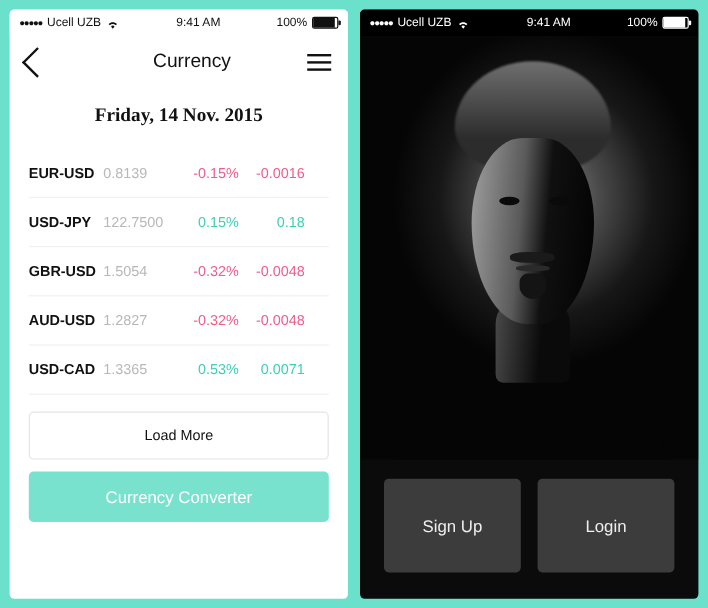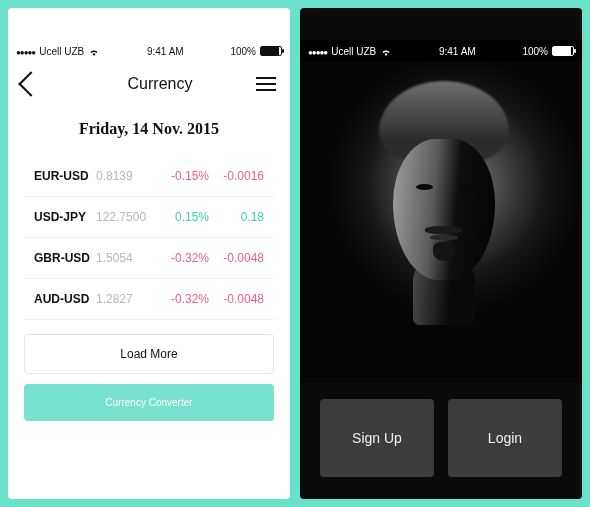--- a/index.html
+++ b/index.html
@@ -2,50 +2,50 @@
 <html><head>
   <meta charset="utf-8">
   <style>
     * { margin:0; padding:0; box-sizing:border-box; font-family: -apple-system, "Helvetica Neue", Arial, sans-serif; }
     body { background:#6be1cb; display:flex; gap:10px; padding:8px; width:590px; height:507px; }
     .phone { position:relative; flex:1; border-radius:4px; overflow:hidden; display:flex; flex-direction:column; }
     .left { background:#fff; }
     .right { background:#0b0b0b; }
 
     
-    .status { height:22px; display:flex; align-items:center; justify-content:space-between; padding:0 8px; font-size:10px; font-weight:500;margin-top:32px; }
+    .status { height:22px; display:flex; align-items:center; justify-content:space-between; padding:0 8px; font-size:10px; font-weight:500; }
     .left .status { color:#111; background:#fff; }
     .right .status { color:#fff; background:#000; }
     .status .sl, .status .sr { display:flex; align-items:center; gap:4px; }
     .dots::before { content:"●●●●●"; letter-spacing:-1px; font-size:8px; }
     .wifi { width:12px; height:10px; display:inline-block; }
     .batt { width:22px; height:10px; border:1px solid currentColor; border-radius:2px; position:relative; }
     .batt::after { content:""; position:absolute; right:-3px; top:2px; width:2px; height:4px; background:currentColor; border-radius:1px; }
     .batt i { display:block; height:100%; width:90%; background:currentColor; }
 
     
     .nav { height:44px; display:flex; align-items:center; justify-content:space-between; padding:0 14px; }
     .nav .title { font-size:16px; font-weight:400; color:#111;margin-left:24px; }
     .chev { width:18px; height:18px; border-left:2px solid #111; border-bottom:2px solid #111; transform:rotate(45deg); }
     .ham { width:20px; height:14px; display:flex; flex-direction:column; justify-content:space-between; }
     .ham span { height:2px; background:#111; }
 
     .datebar { text-align:center; font-family:Georgia, "Times New Roman", serif; font-weight:700; font-size:16px; color:#111; padding:14px 0 18px; }
 
     .rows { padding:0 16px; }
-    .row { display:flex; align-items:center; justify-content:center; padding:13px 0; border-bottom:1px solid #f0f0f0; font-size:12px; }
+    .row { display:flex; align-items:center; justify-content:flex-start; padding:13px 0; border-bottom:1px solid #f0f0f0; font-size:12px; }
     .row .pair { font-weight:700; color:#111; width:62px; }
     .row .rate { color:#b8b8b8; width:58px; text-align:left; }
     .row .pct { width:55px; text-align:right; }
     .row .abs { width:55px; text-align:right; }
     .neg { color:#ef5e8a; }
     .pos { color:#3fd0b4; }
 
     .loadmore { margin:14px 16px 10px; border:1px solid #e4e4e4; background:#fff; border-radius:4px; text-align:center; padding:12px 0; font-size:12px; color:#111; }
-    .convert { margin:0 16px 14px; background:#79e2ce; color:#fff; border-radius:4px; text-align:center; padding:13px 0; font-size:10px; }
+    .convert { margin:0 16px 14px; background:#79e2ce; color:#fff; border-radius:4px; text-align:center; padding:13px 0; font-size:14px; }
 
     
     .portrait { flex:1; position:relative; overflow:hidden; background:radial-gradient(ellipse 45% 40% at 55% 38%, #8a8a8a 0%, #4a4a4a 35%, #171717 70%, #050505 100%); }
     .face { position:absolute; inset:0; }
     .hair { position:absolute; top:6%; left:28%; width:46%; height:26%; background:linear-gradient(180deg,#6f6f6f,#2c2c2c 70%); border-radius:50% 50% 40% 40% / 60% 60% 40% 40%; filter:blur(1px); }
     .faceoval { position:absolute; top:24%; left:33%; width:36%; height:44%; background:linear-gradient(95deg,#a0a0a0 0%, #5a5a5a 40%, #101010 60%, #020202 100%); border-radius:46% 46% 50% 50% / 50% 50% 60% 60%; }
     .neck { position:absolute; top:62%; left:40%; width:22%; height:20%; background:linear-gradient(95deg,#4a4a4a 0%, #0a0a0a 60%); border-radius:30% 30% 10% 10%; }
     .shoulders { position:absolute; bottom:0; left:10%; width:80%; height:22%; background:#050505; border-radius:50% 50% 0 0 / 100% 100% 0 0; }
     .eye { position:absolute; width:6%; height:2%; background:#0a0a0a; border-radius:50%; }
     .eyeL { top:38%; left:41%; } .eyeR { top:38%; left:56%; }
@@ -107,20 +107,26 @@
         <span class="rate">1.5054</span>
         <span class="pct neg">-0.32%</span>
         <span class="abs neg">-0.0048</span>
       </div>
       <div class="row">
         <span class="pair">AUD-USD</span>
         <span class="rate">1.2827</span>
         <span class="pct neg">-0.32%</span>
         <span class="abs neg">-0.0048</span>
       </div>
+      <div class="row">
+        <span class="pair">USD-CAD</span>
+        <span class="rate">1.3365</span>
+        <span class="pct pos">0.53%</span>
+        <span class="abs pos">0.0071</span>
+      </div>
     </div>
 
   <div class="loadmore">Load More</div>
   <div class="convert">Currency Converter</div>
 </div>
 
 <div class="phone right">
   <div class="status">
     <span class="sl">
       <span class="dots"></span>

